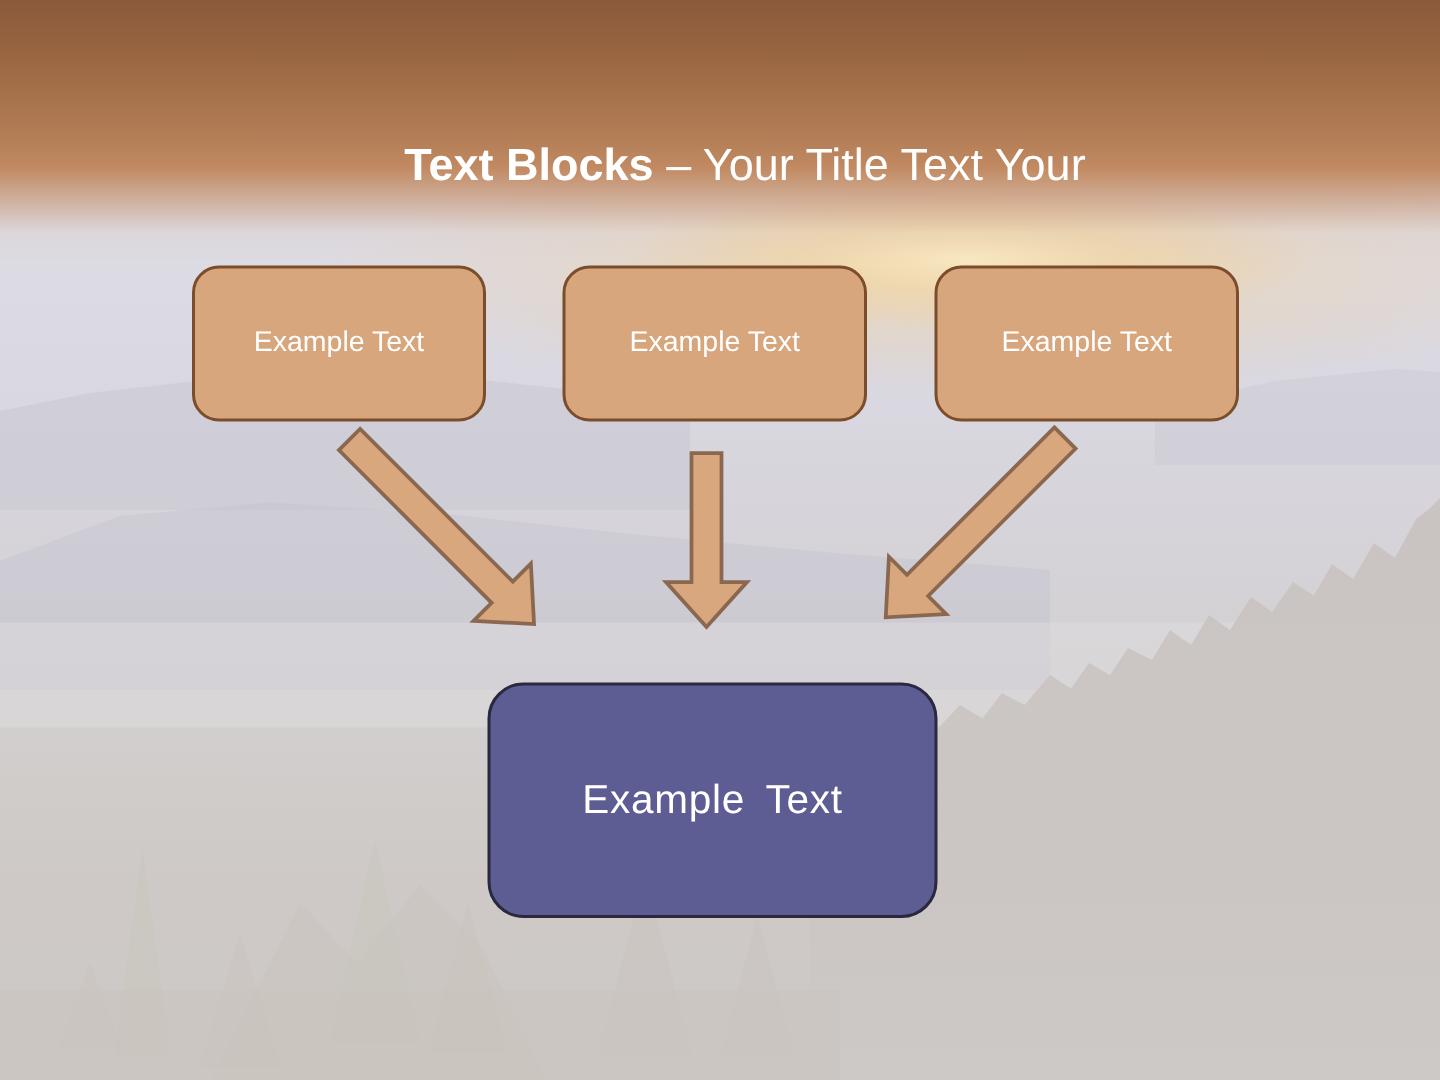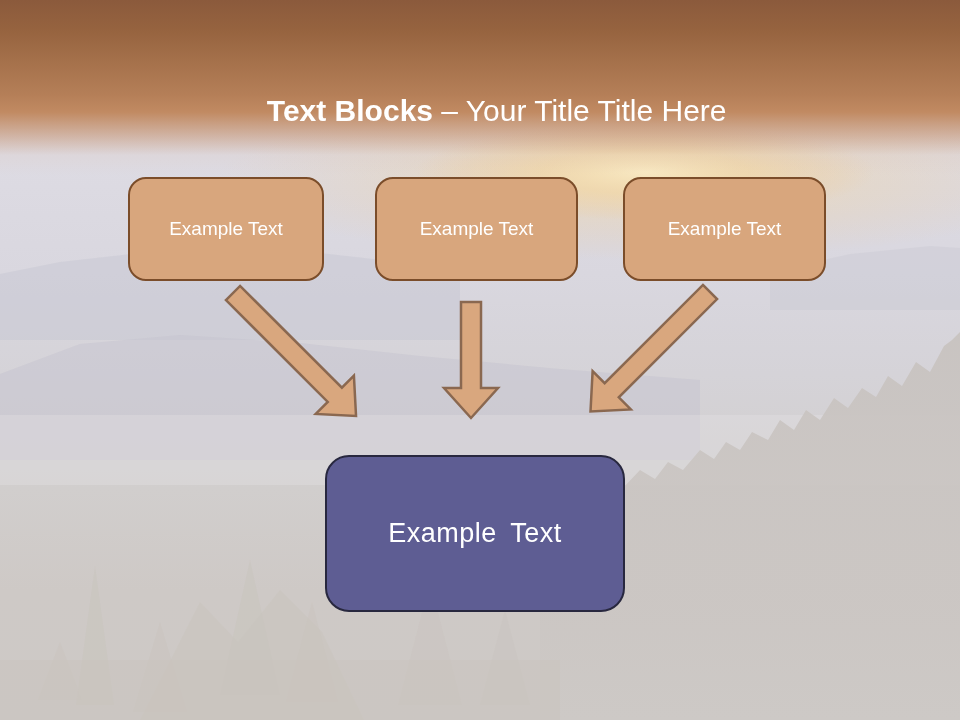--- a/index.html
+++ b/index.html
@@ -92,21 +92,21 @@
       <path d="M312,602 L338,702 L286,702 Z" opacity="0.5"></path>
       <path d="M430,582 L462,705 L398,705 Z" opacity="0.45"></path>
       <path d="M505,610 L530,705 L480,705 Z" opacity="0.4"></path>
       <rect x="0" y="660" width="560" height="60" opacity="0.5"></rect>
     </g>
   </svg>
 
   <div class="header-band"></div>
 
   <div class="title">
-    <span class="bold">Text Blocks</span><span> – </span><span>Your Title Title Here</span>
+    <span class="bold">Text Blocks</span><span> – </span><span>Your Title Text Your</span>
   </div>
 
   <div class="block block-1">
     <span>Example Text</span>
   </div>
   <div class="block block-2">
     <span>Example Text</span>
   </div>
   <div class="block block-3">
     <span>Example Text</span>

